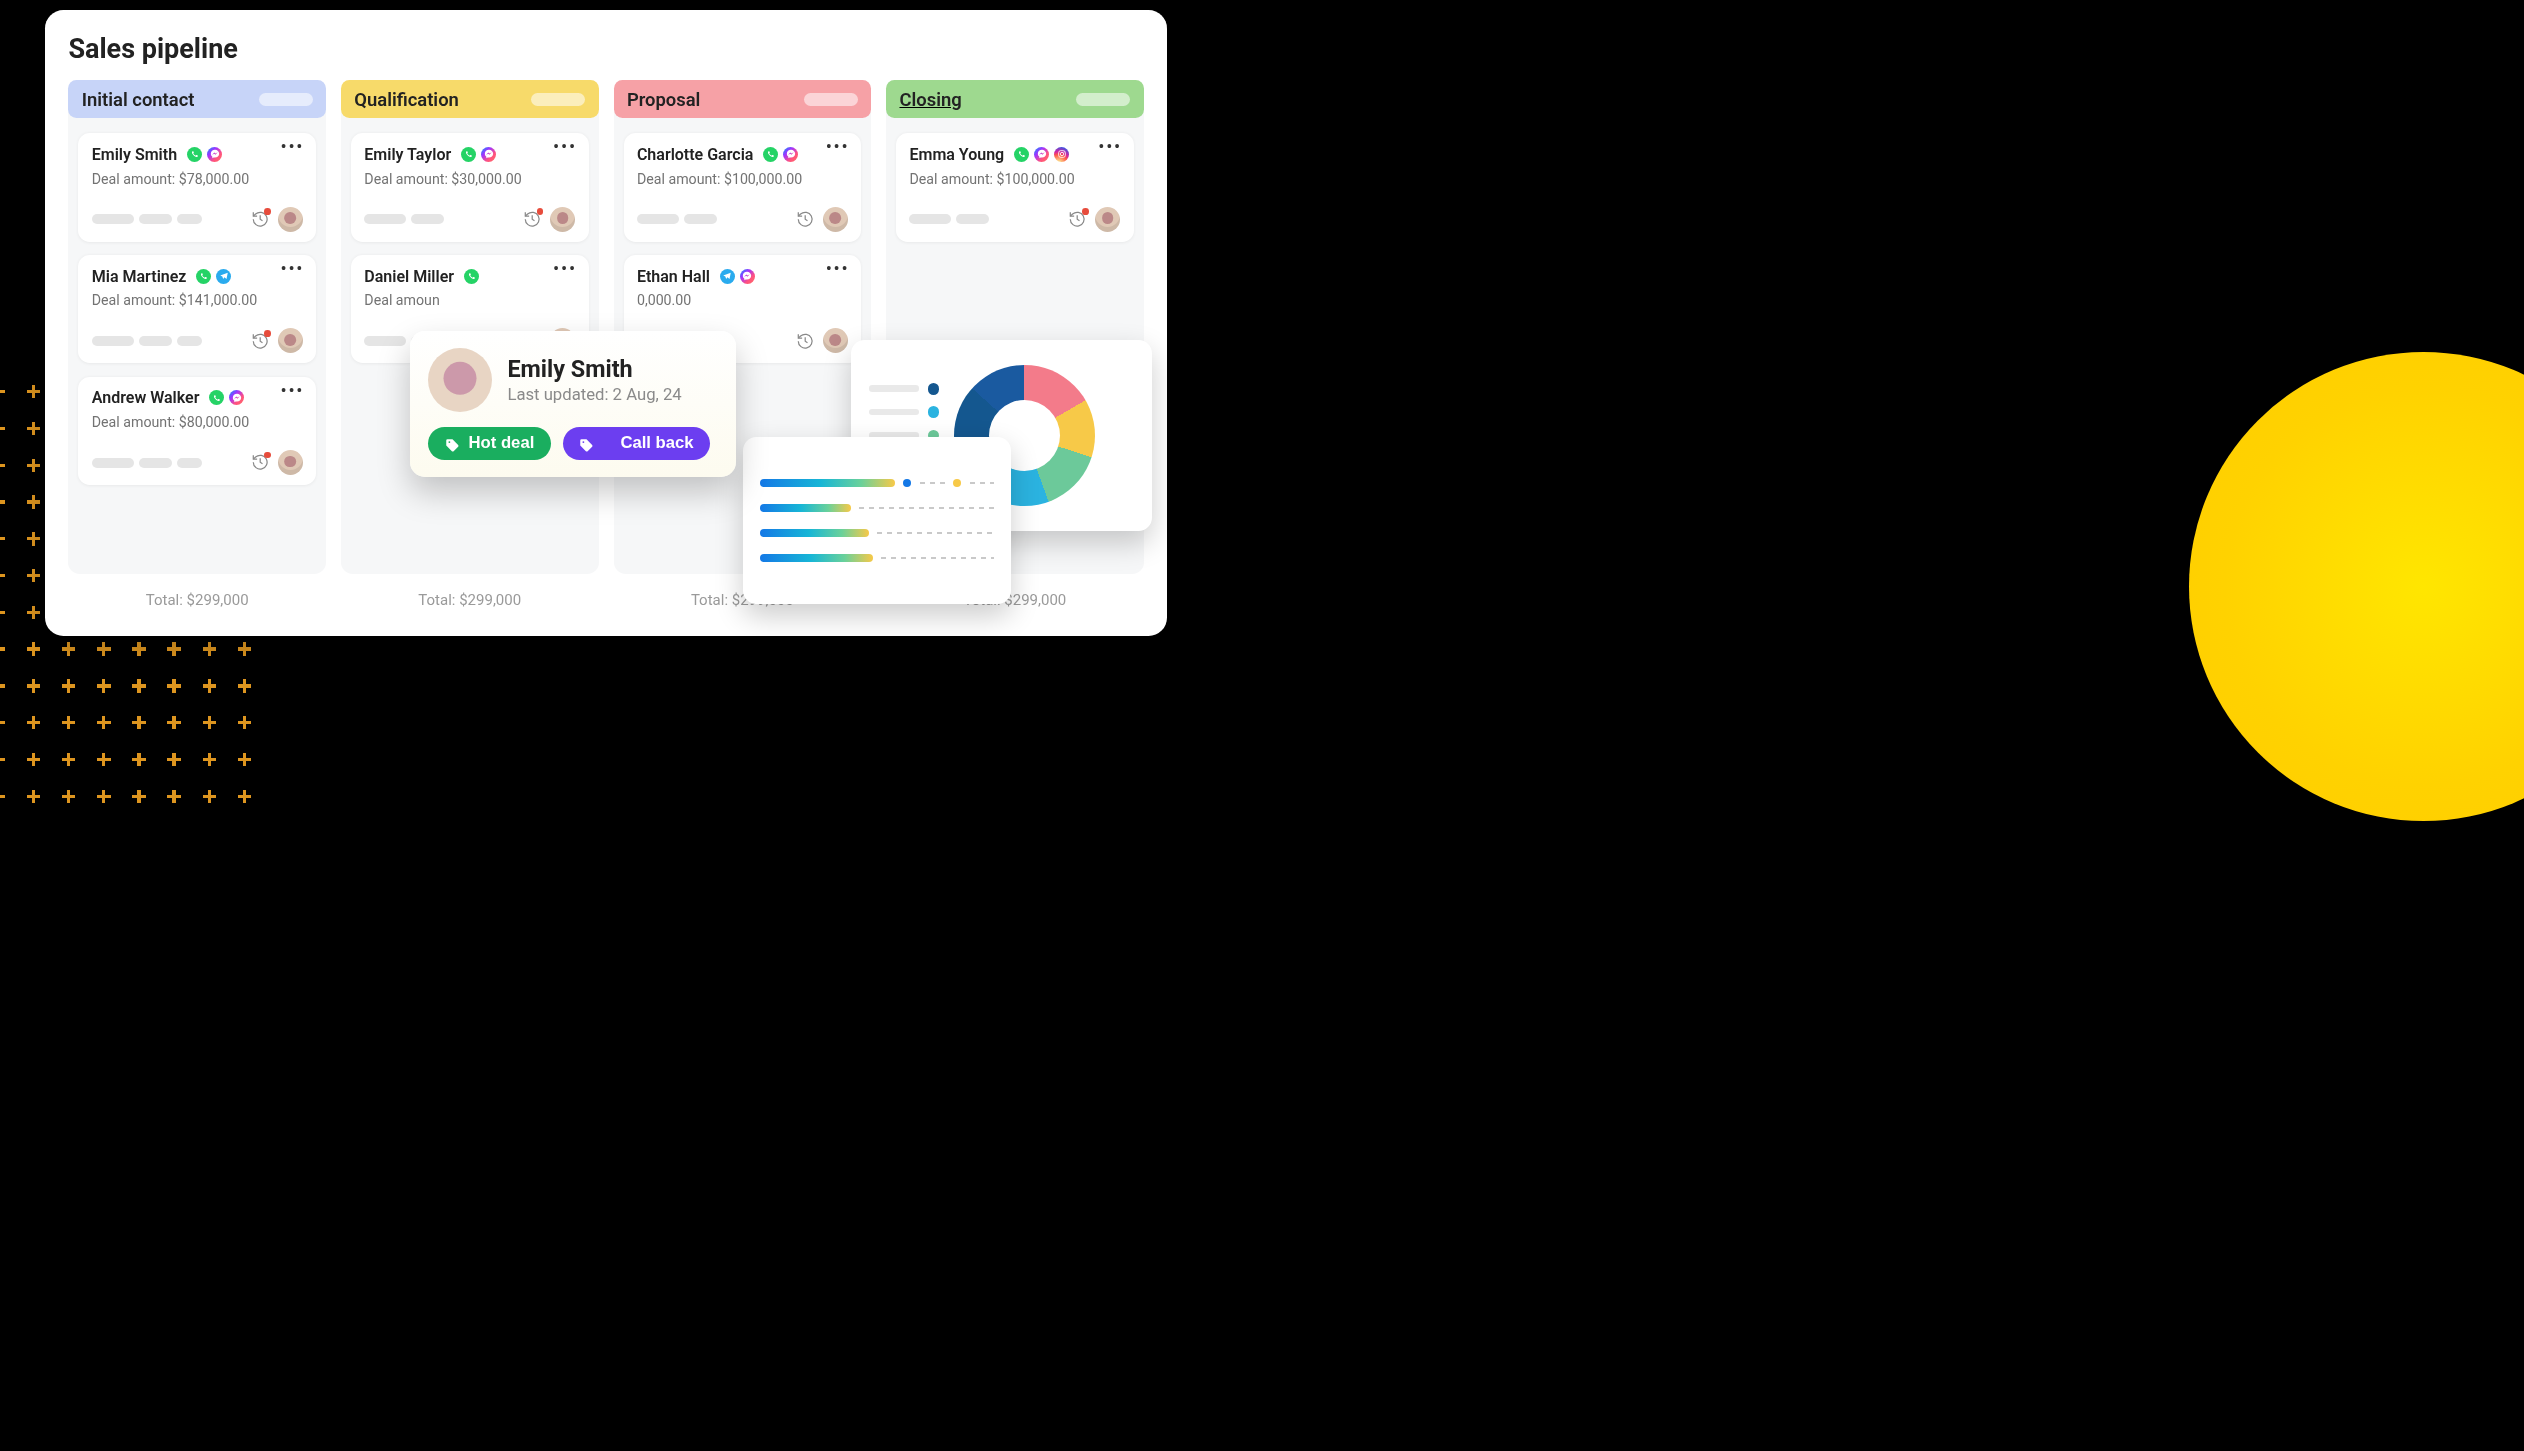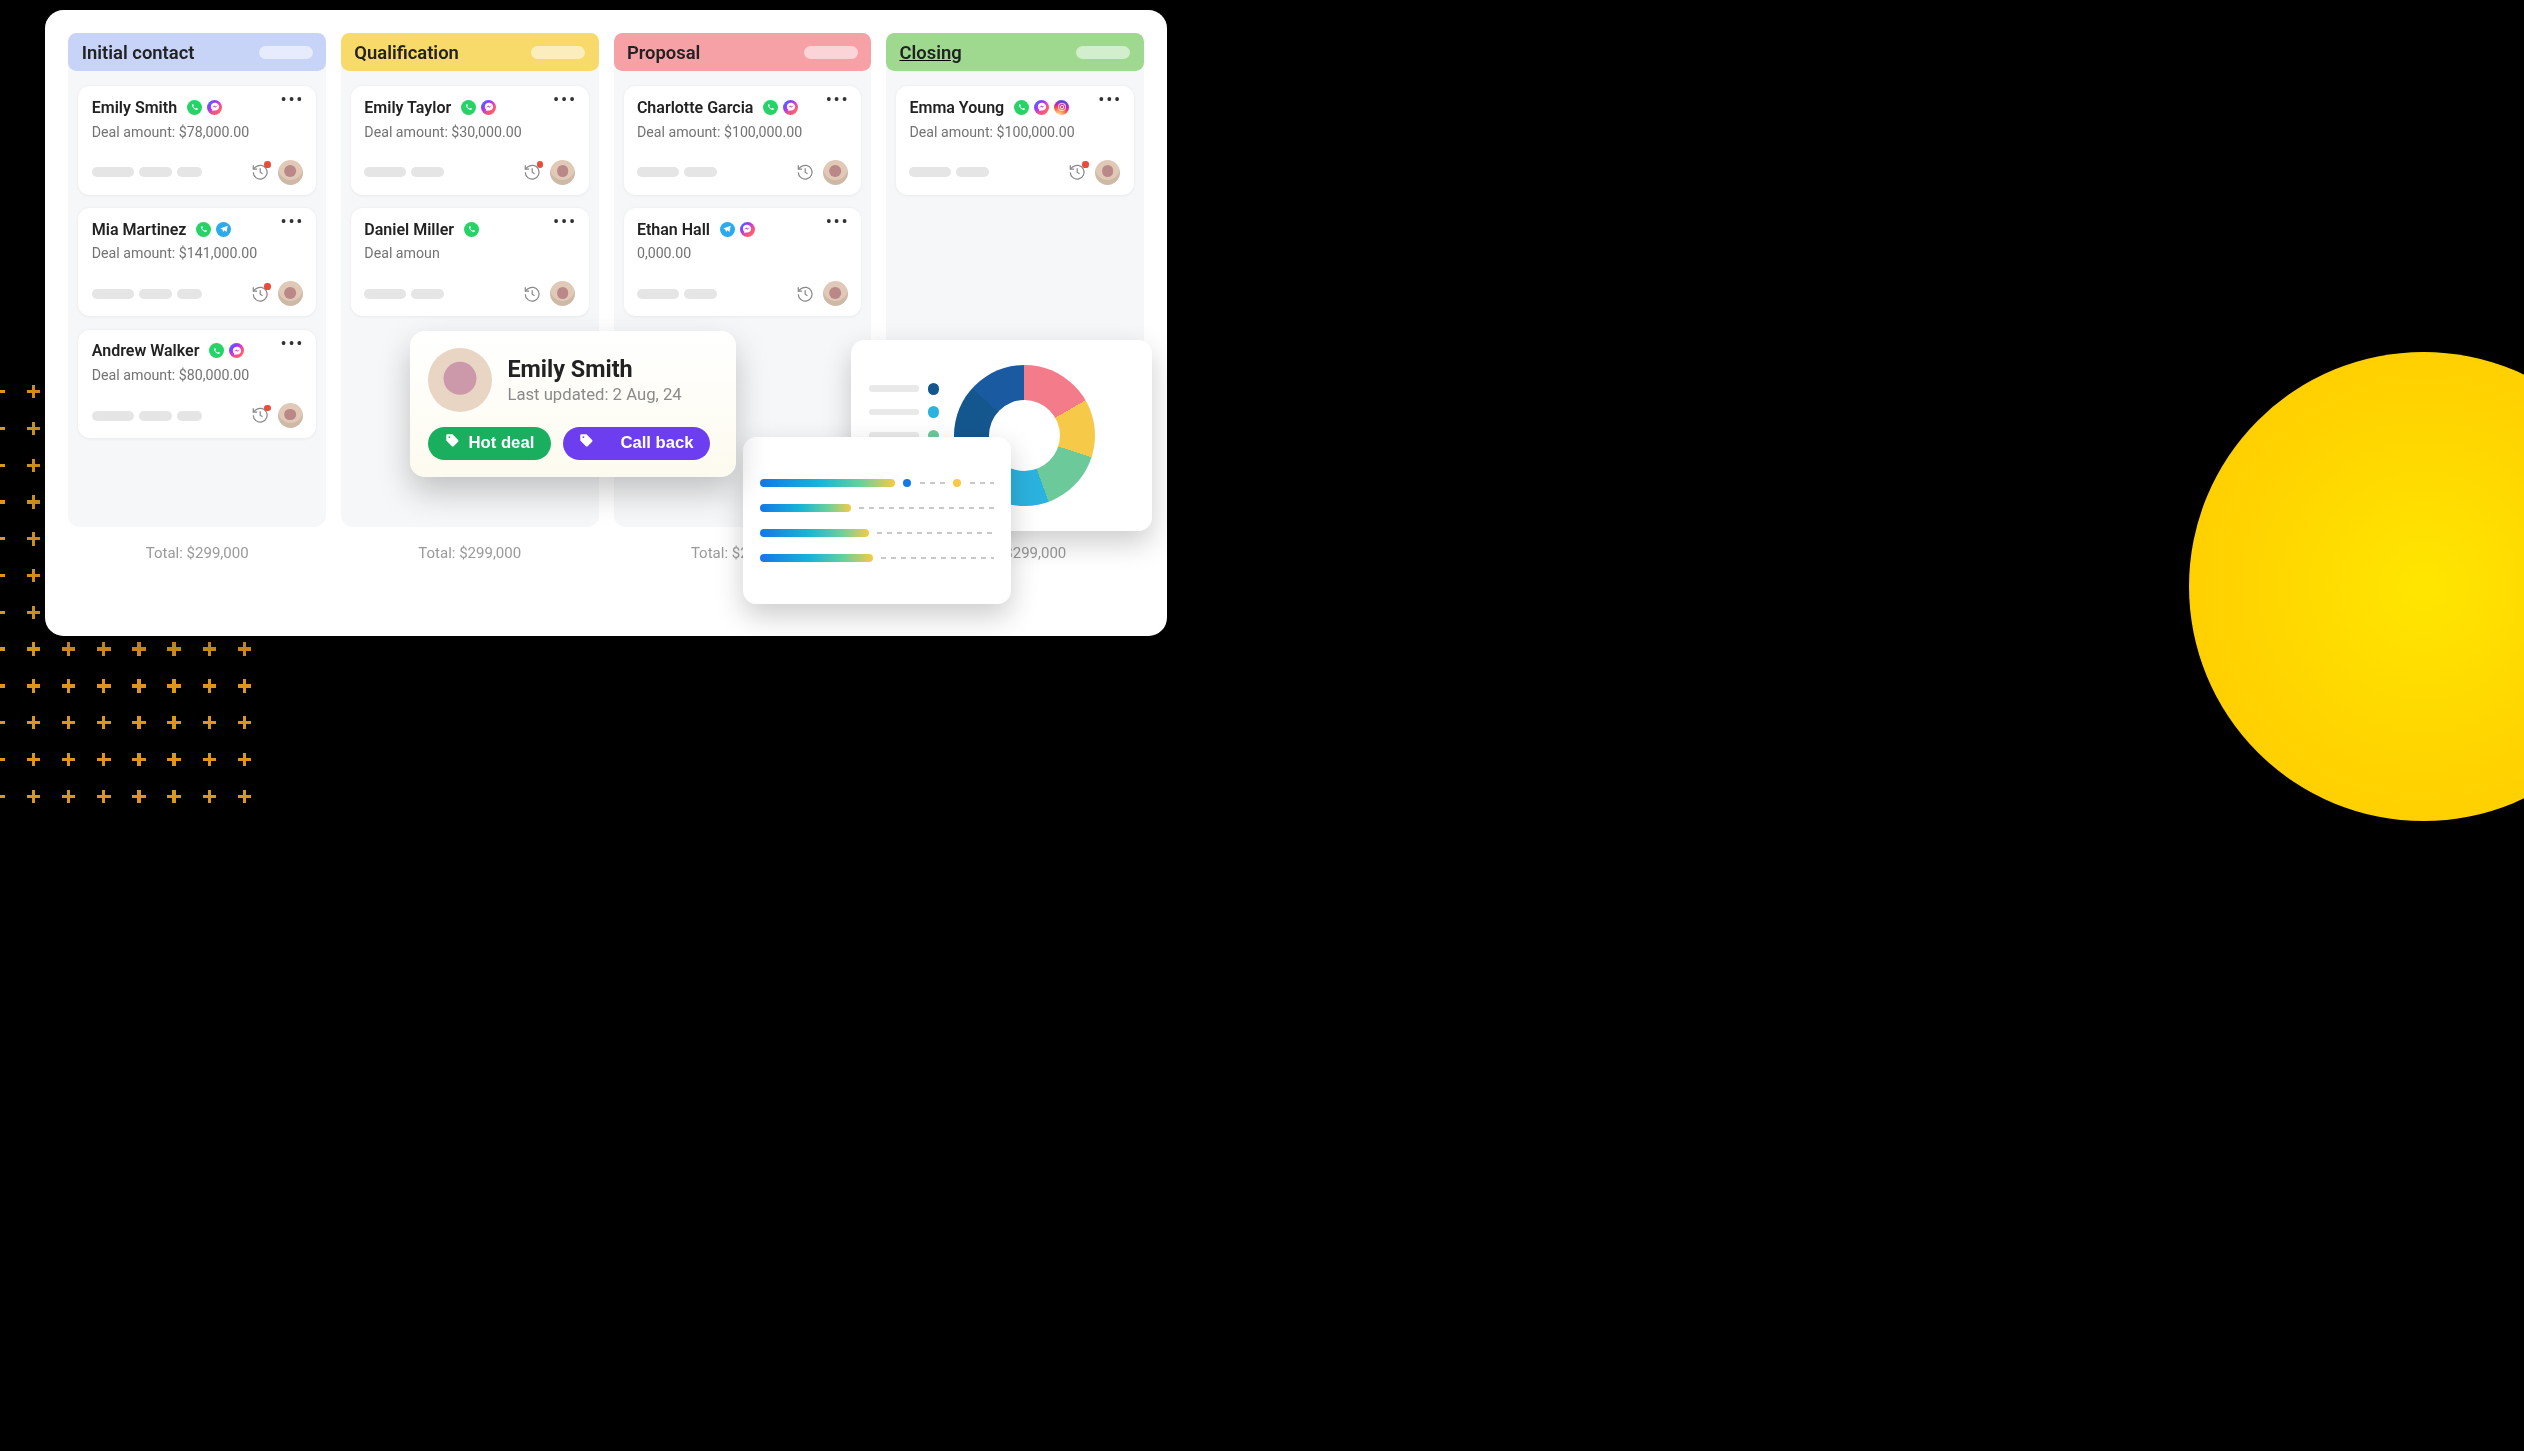--- a/index.html
+++ b/index.html
@@ -252,21 +252,21 @@
     color: #8a8a8a;
     margin-top: 1.7px;
   }
   .popover-tags {
     display: flex;
     gap: 11.7px;
     margin-top: 15px;
   }
   .tag-btn {
     display: inline-flex;
-    align-items: flex-start;
+    align-items: flex-end;
     gap: 8.4px;
     padding: 6.7px 16.7px;
     border-radius: 836px;
     font-size: 16.7px;
     font-weight: 600;
     color: #fff;
     cursor: pointer;
     border: none;
   }
   .tag-btn svg { width: 15px; height: 15px; fill: #fff; }
@@ -449,20 +449,21 @@
     <span></span>
     <span></span>
     <span></span>
     <span></span>
     <span></span>
     <span></span>
     <span></span>
   </div>
 
 <div class="board-container">
+  <div class="board-title">Sales pipeline</div>
 
   <div class="columns" id="columns">
       <div class="col col-initial">
         <div class="col-header">
           <span class="label">Initial contact</span>
           <span class="pill"></span>
         </div>
         <div class="card">
           <div class="card-top">
             <span class="card-name">Emily Smith</span>

